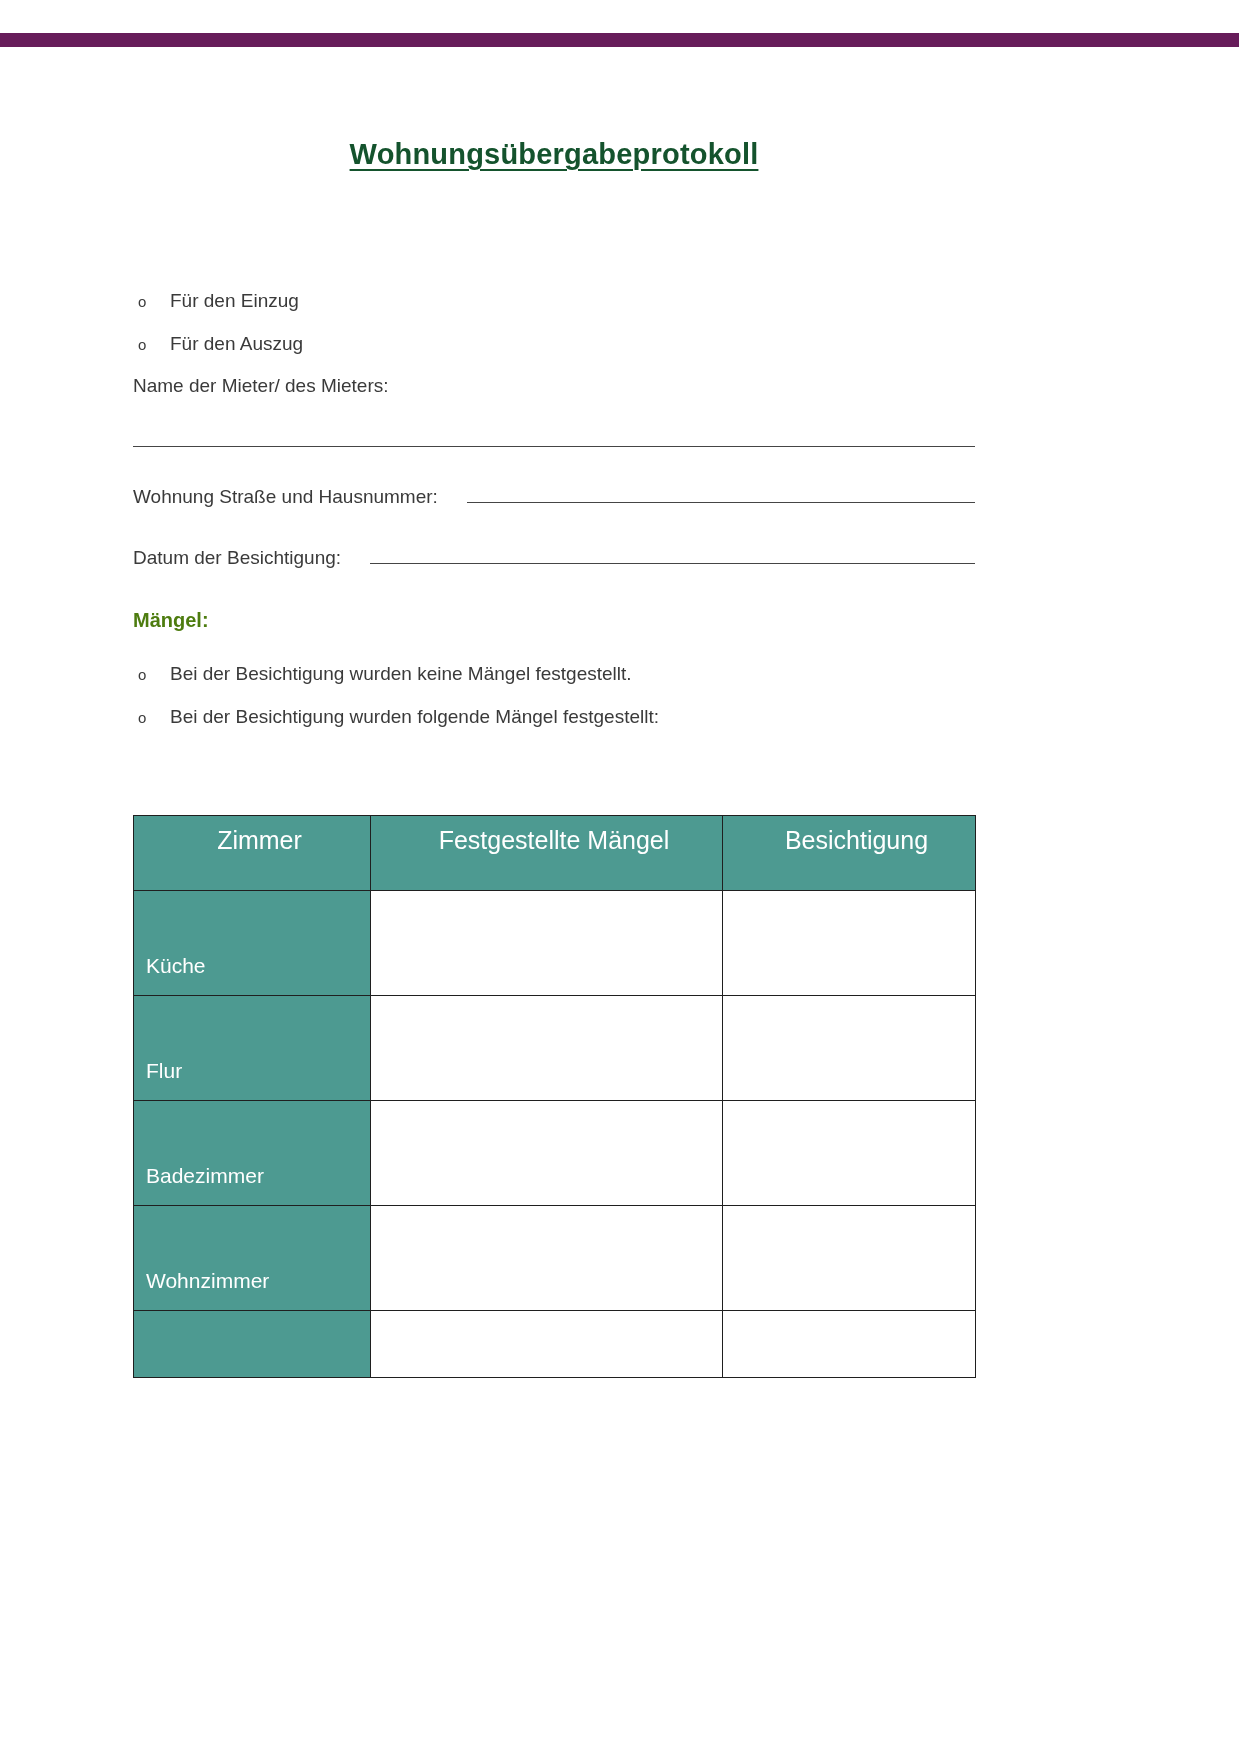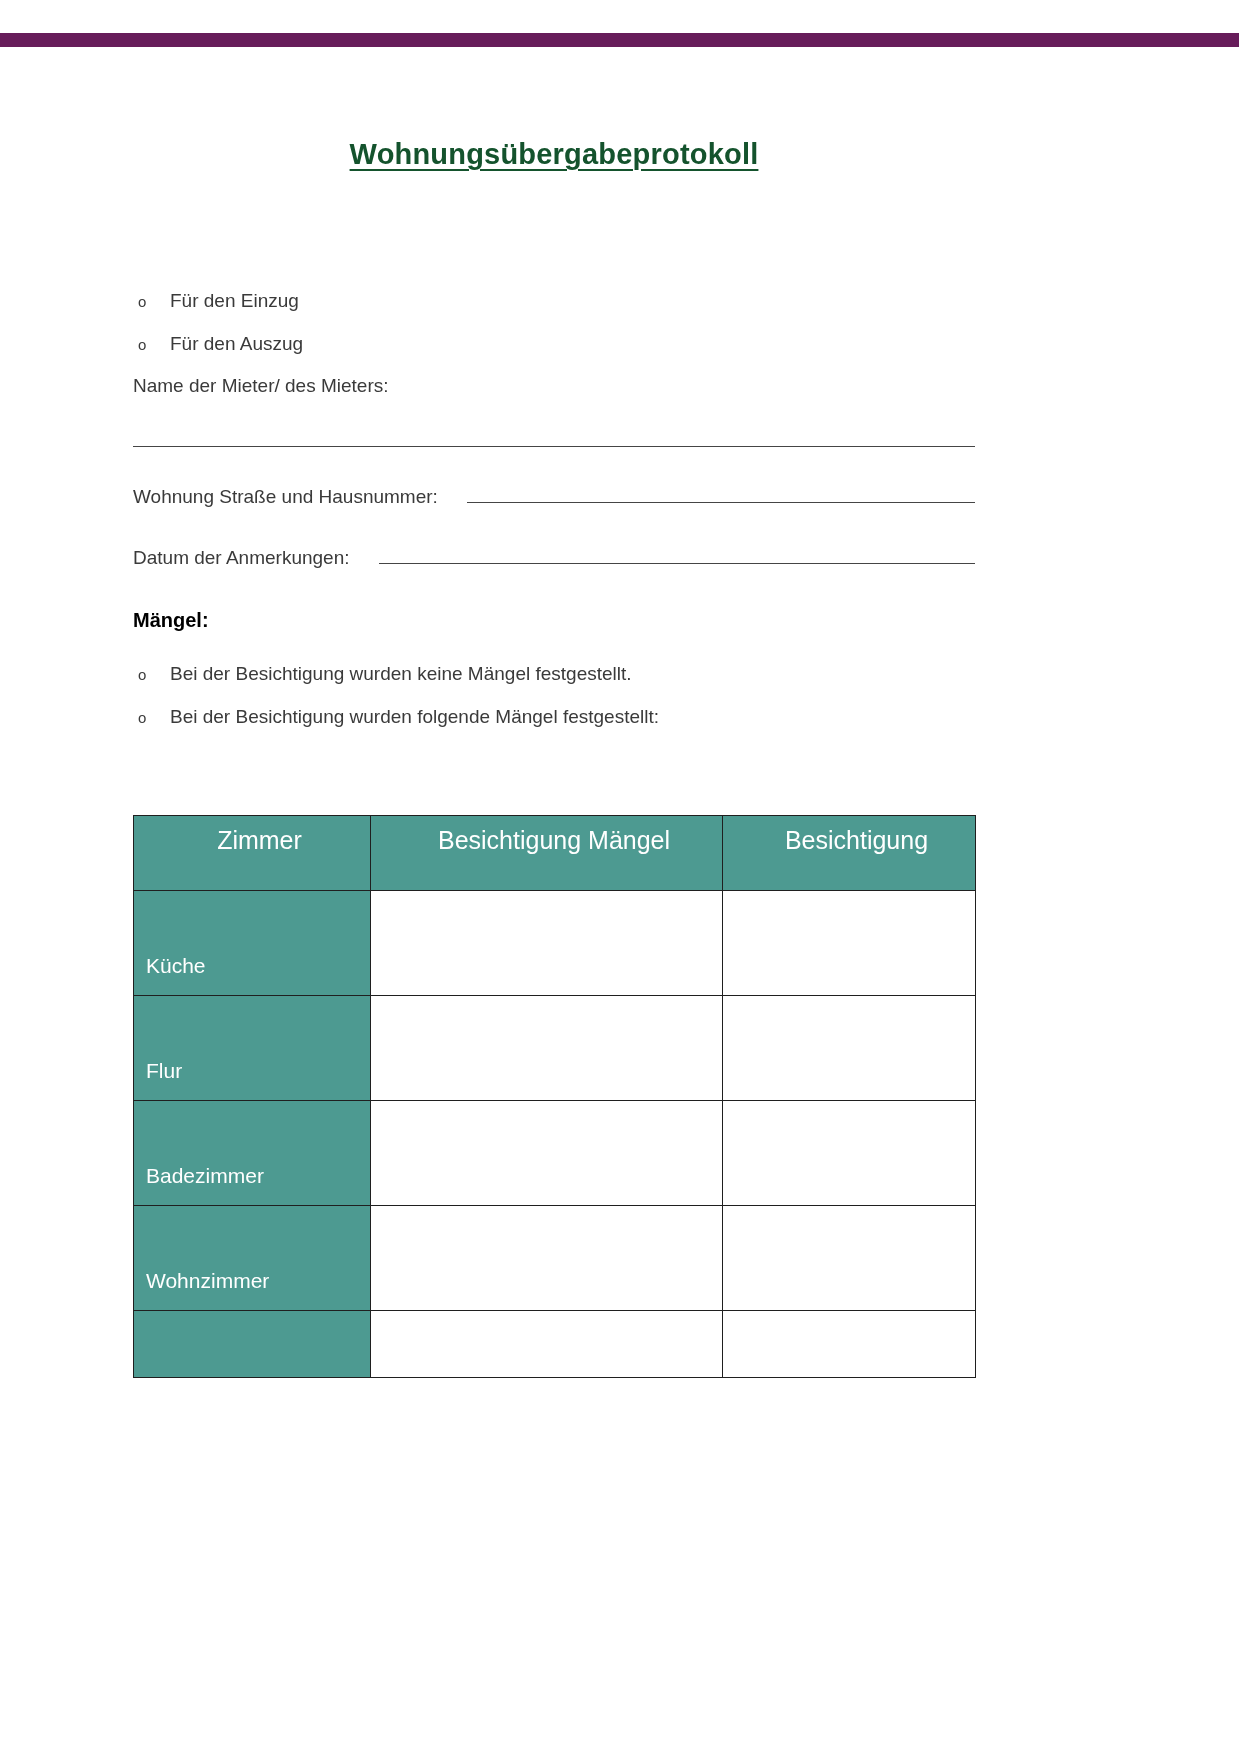--- a/index.html
+++ b/index.html
@@ -75,21 +75,21 @@
   .inline-line {
     flex: 1;
     margin-left: 9px;
     border-bottom: 1.6px solid #454545;
     height: 18px;
   }
   .maengel-heading {
     margin-top: 40px;
     font-size: 20px;
     font-weight: bold;
-    color: #000000;
+    color: #4d7c0f;
   }
   .maengel-table {
     margin-top: 86px;
     border-collapse: collapse;
     width: 842px;
     table-layout: fixed;
   }
   .maengel-table th, .maengel-table td {
     border: 1px solid #1f1f1f;
   }
@@ -143,21 +143,21 @@
     <div class="field-label">Name der Mieter/ des Mieters:</div>
     <div class="blank-line-full"></div>
   </div>
 
   <div class="inline-field">
     <span class="field-label">Wohnung Straße und Hausnummer:</span>
     <span class="inline-line"></span>
   </div>
 
   <div class="inline-field">
-    <span class="field-label">Datum der Anmerkungen:</span>
+    <span class="field-label">Datum der Besichtigung:</span>
     <span class="inline-line"></span>
   </div>
 
   <div class="maengel-heading">Mängel:</div>
 
   <div class="bullet-list maengel-list">
     <div class="bullet-row">
       <span class="bullet-glyph">o</span>
       <span>Bei der Besichtigung wurden keine Mängel festgestellt.</span>
     </div>
@@ -169,21 +169,21 @@
 
   <table class="maengel-table">
     <colgroup>
       <col class="col-zimmer">
       <col class="col-maengel">
       <col class="col-anmerkungen">
     </colgroup>
     <thead>
       <tr>
         <th>Zimmer</th>
-        <th>Besichtigung Mängel</th>
+        <th>Festgestellte Mängel</th>
         <th>Besichtigung</th>
       </tr>
     </thead>
     <tbody>
       <tr class="body-row">
         <td class="row-label">Küche</td>
         <td></td>
         <td></td>
       </tr>
       <tr class="body-row">

